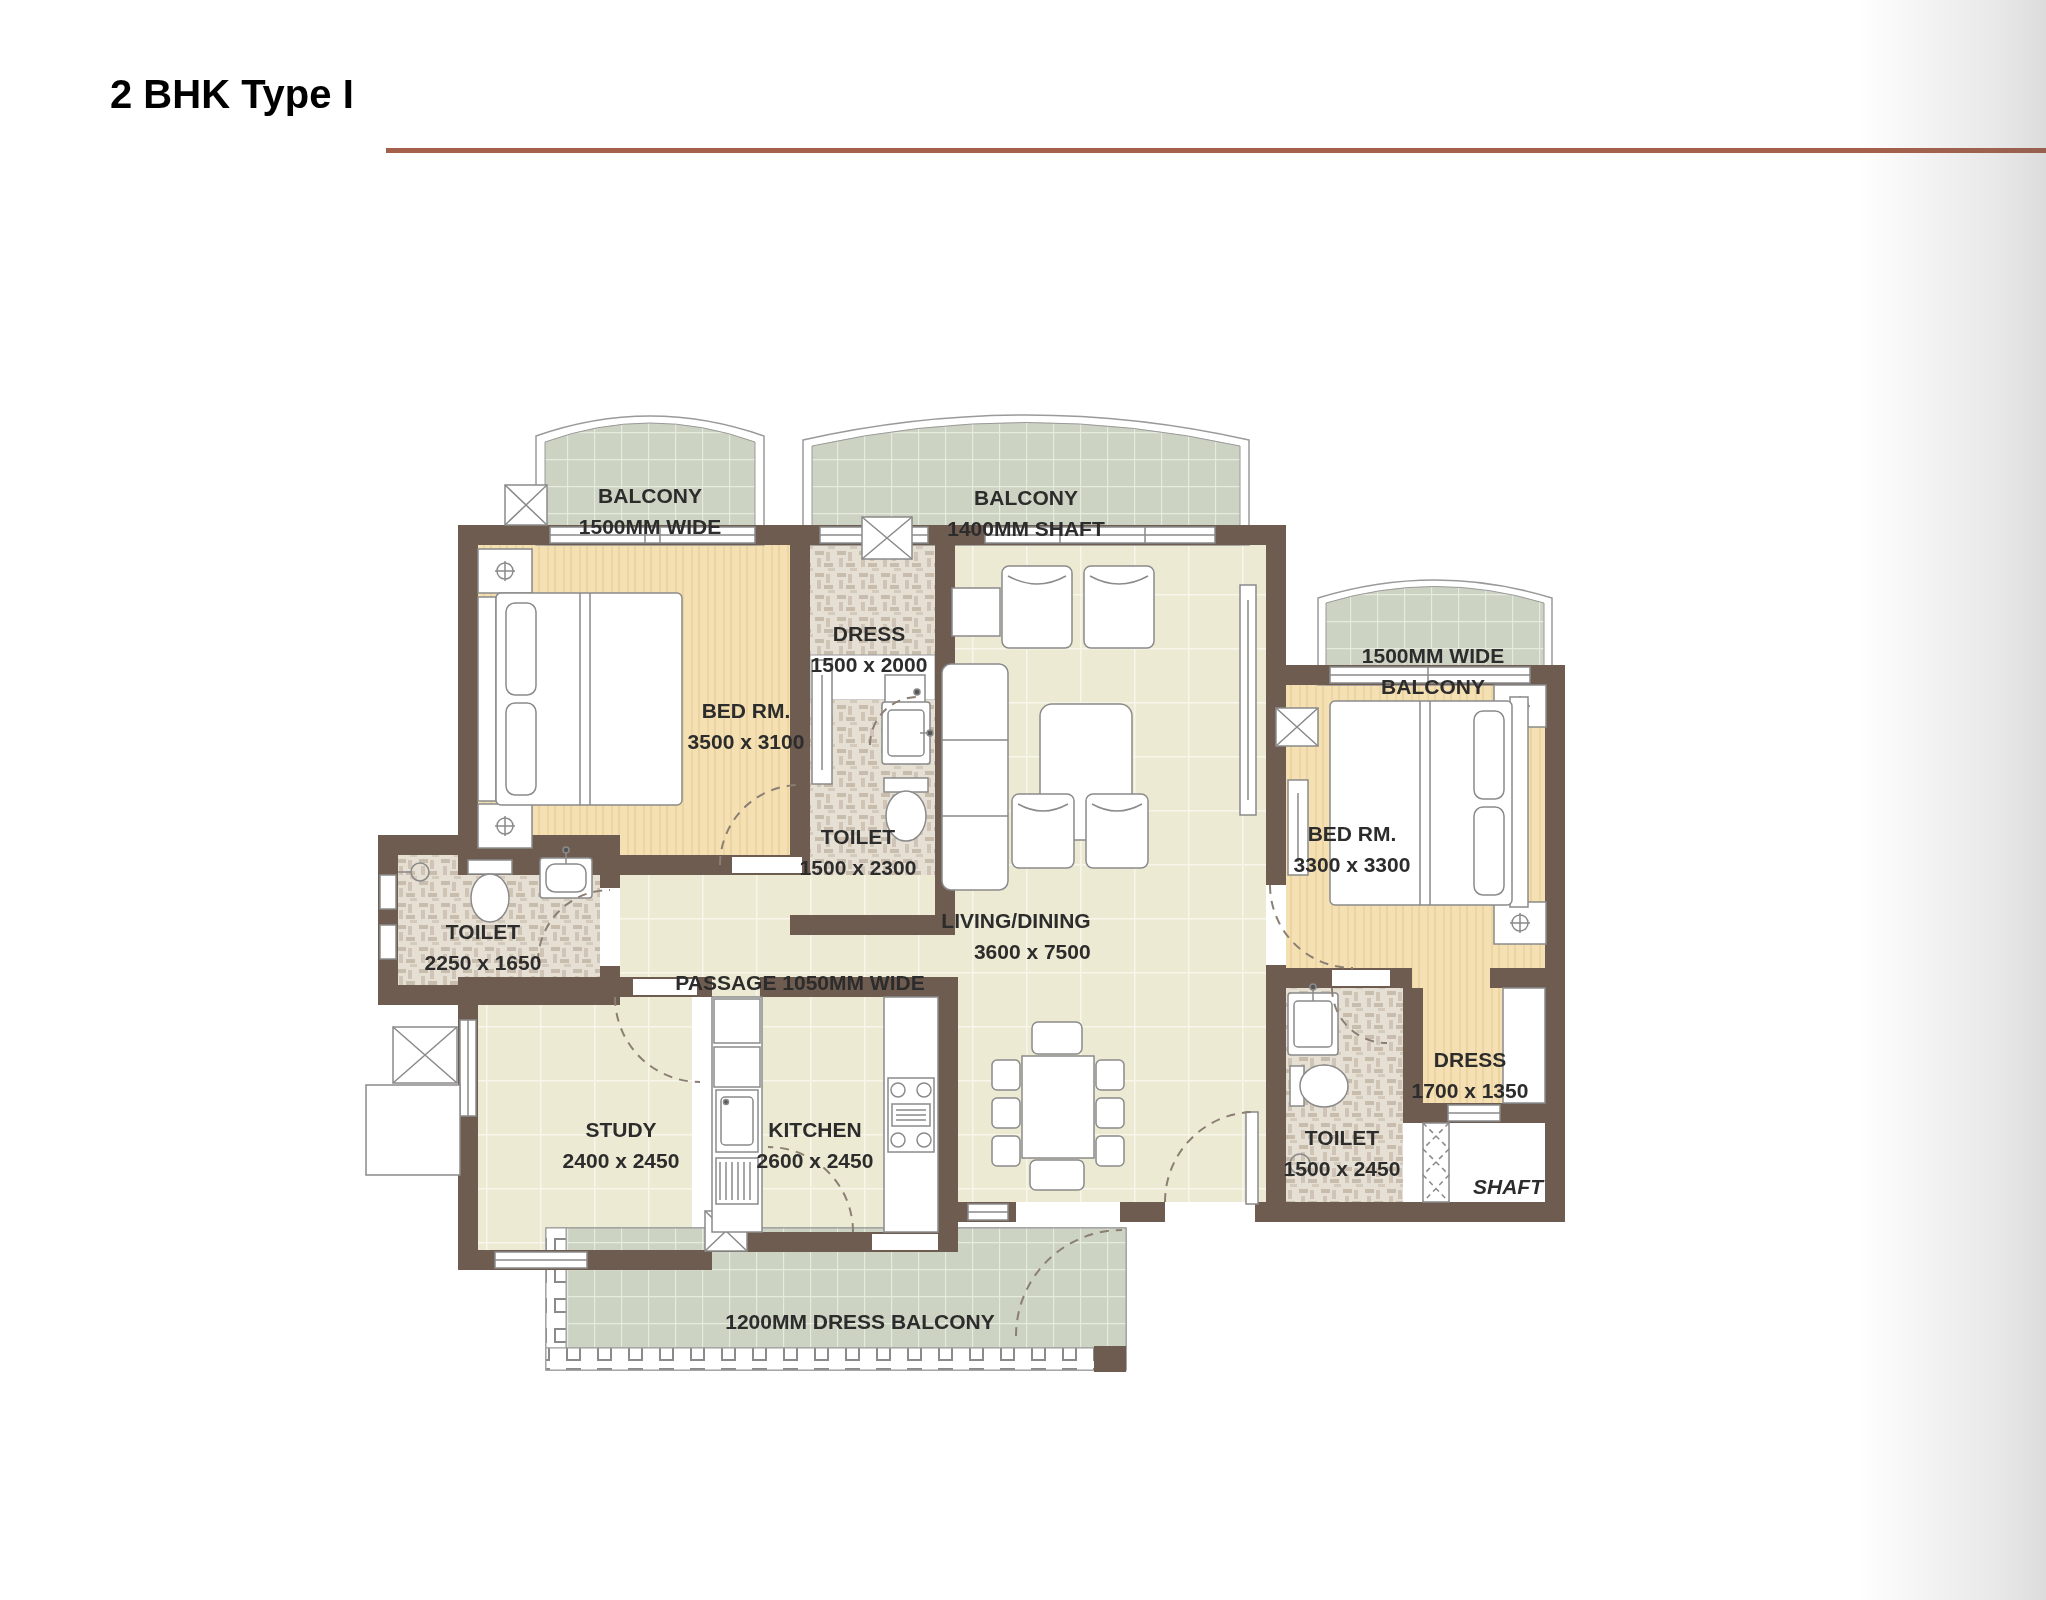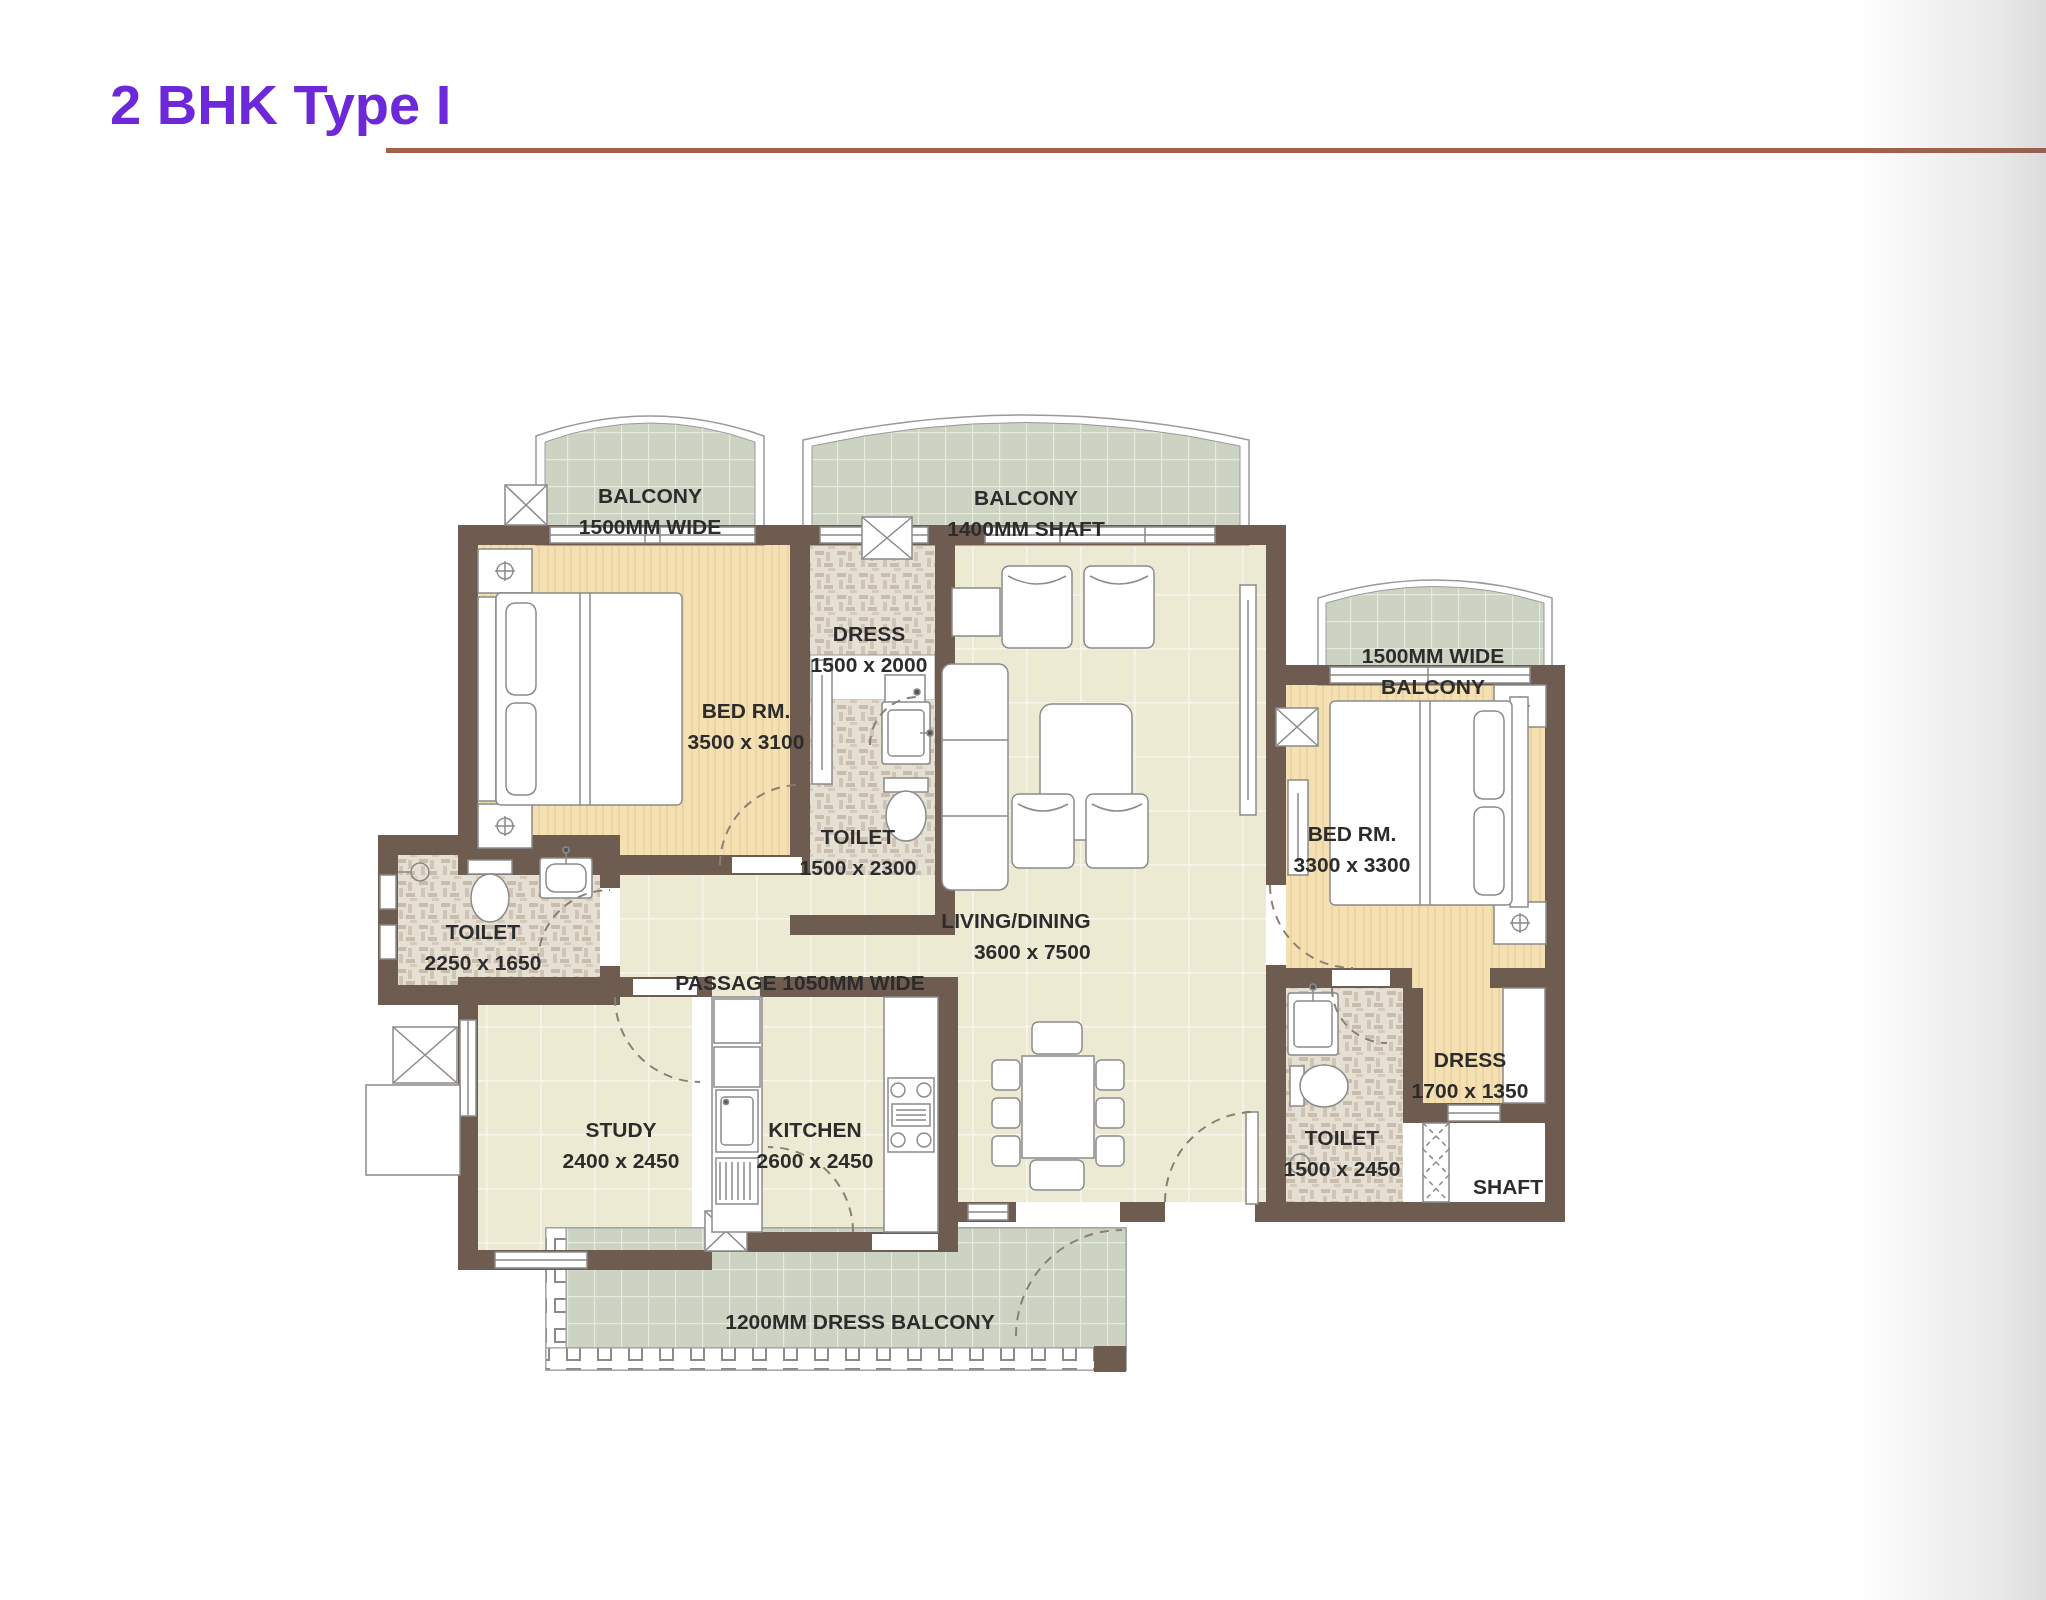--- a/index.html
+++ b/index.html
@@ -1,20 +1,20 @@
 <!DOCTYPE html>
 <html><head>
 <meta charset="utf-8">
 <style>
   html,body{margin:0;padding:0;background:#ffffff;}
   #sheet{position:relative;width:2046px;height:1600px;background:#ffffff;overflow:hidden;
          font-family:"Liberation Sans", sans-serif;}
   #plan-svg{position:absolute;left:0;top:0;width:2046px;height:1600px;}
-  .title{position:absolute;left:110px;top:72px;font-size:56px;font-weight:bold;
-         color:#6d28d9;letter-spacing:0px;}
+  .title{position:absolute;left:110px;top:72px;font-size:40px;font-weight:bold;
+         color:#000000;letter-spacing:0px;}
   .rule{position:absolute;left:386px;top:148px;width:1660px;height:5px;background:#a5604b;}
   .edge-shade{position:absolute;right:0;top:0;width:190px;height:1600px;pointer-events:none;
          background:linear-gradient(to right, rgba(110,110,110,0) 0%, rgba(105,105,105,0.16) 78%, rgba(95,95,95,0.22) 100%);}
   .lbl{position:absolute;transform:translate(-50%,-50%);text-align:center;color:#2c2c2c;
        font-weight:bold;font-size:21px;line-height:31px;white-space:nowrap;letter-spacing:0px;margin-top:24px;}
   .lbl .d{font-weight:bold;}
 </style>
 </head>
 <body>
 
@@ -334,21 +334,21 @@
       <div class="d">2600 x 2450</div>
   </div>
   <div class="lbl" style="left:1342px;top:1129px;">
     <div>TOILET</div>
       <div class="d">1500 x 2450</div>
   </div>
   <div class="lbl" style="left:1470px;top:1051px;">
     <div>DRESS</div>
       <div class="d">1700 x 1350</div>
   </div>
-  <div class="lbl" style="left:1508px;top:1162px;">
+  <div class="lbl" style="left:1508px;top:1162px;font-style:italic;">
     <div>SHAFT</div>
   </div>
   <div class="lbl" style="left:860px;top:1297px;">
     <div>1200MM DRESS BALCONY</div>
   </div>
 
   <div class="edge-shade"></div>
 </div>
 
 </body></html>

